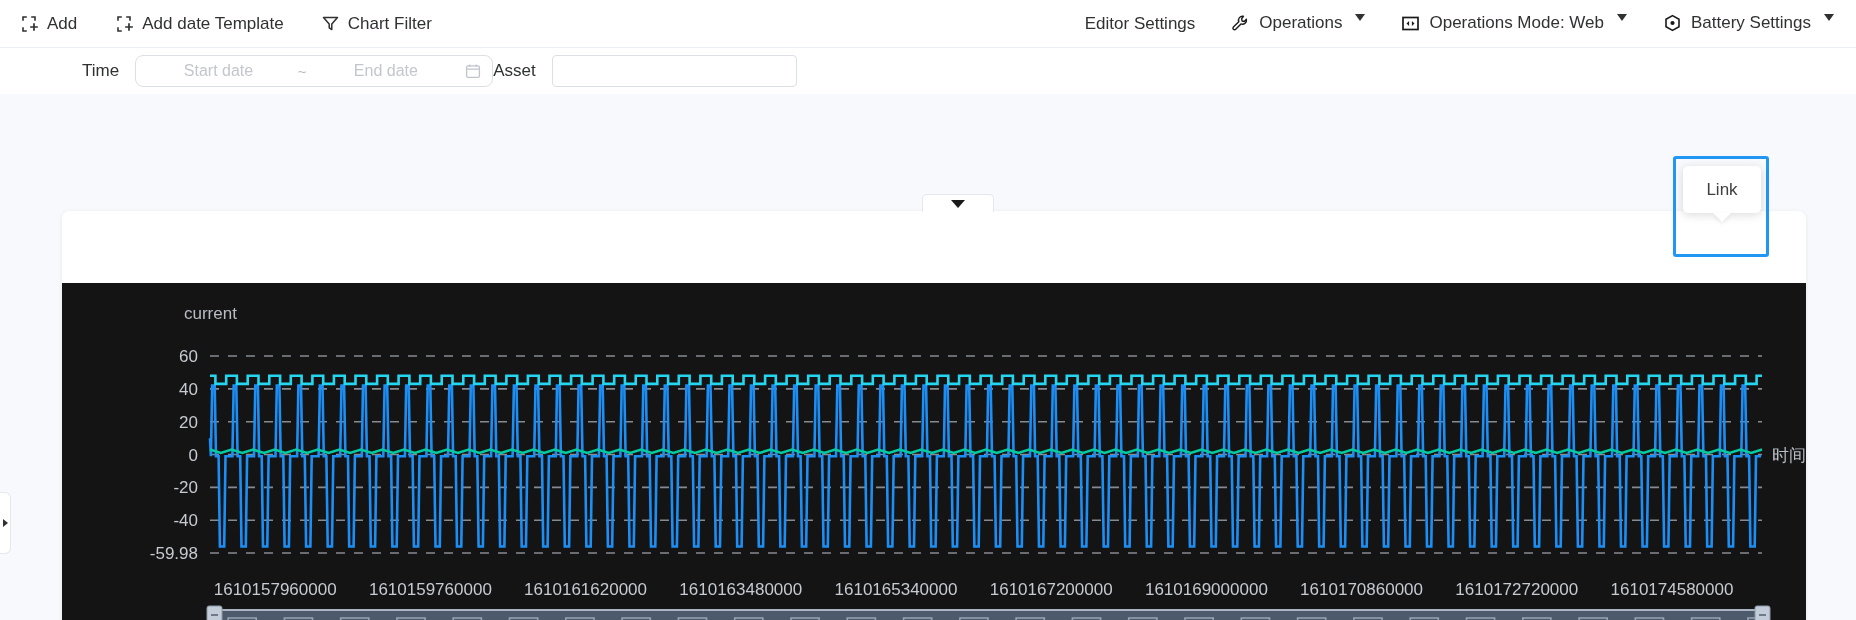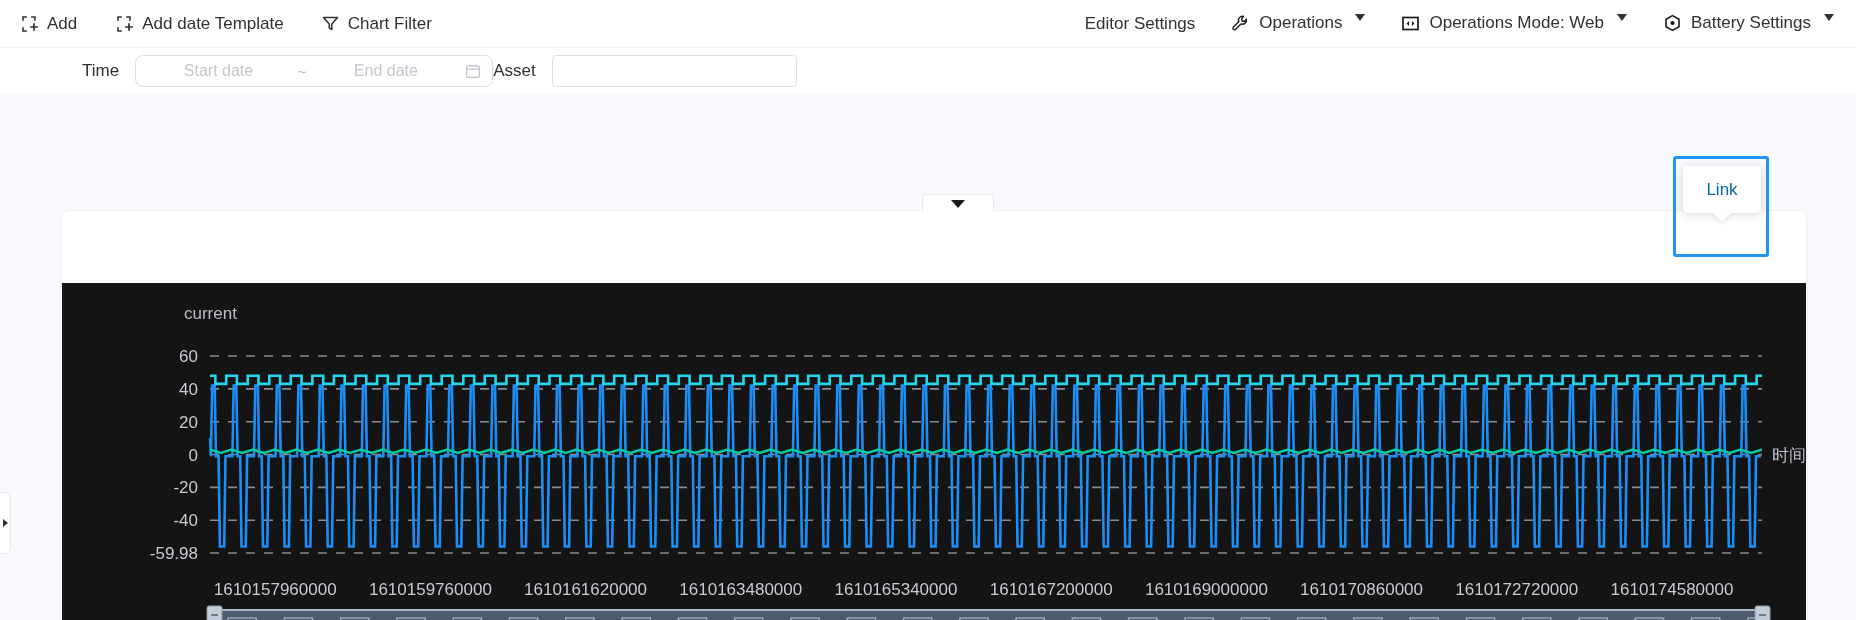--- a/index.html
+++ b/index.html
@@ -100,21 +100,21 @@
 
   
   .link-highlight {
     position: absolute; left: 1673px; top: 62px; width: 96px; height: 101px;
     border: 3px solid #2196f3; border-radius: 3px; z-index: 9; pointer-events: none;
   }
   .link-tip {
     position: absolute; left: 1683px; top: 72px; width: 78px; height: 47px;
     background: #ffffff; border-radius: 5px; box-shadow: 0 2px 10px rgba(0,0,0,0.14);
     display: flex; align-items: center; justify-content: center; z-index: 10;
-    font-size: 17px; color: #0369a1;
+    font-size: 17px; color: #404040;
   }
   .link-tip::after {
     content: ""; position: absolute; left: 50%; top: 100%; transform: translateX(-50%);
     border-left: 9px solid transparent; border-right: 9px solid transparent;
     border-top: 9px solid #ffffff;
     filter: drop-shadow(0 2px 2px rgba(0,0,0,0.08));
   }
 
   
   .plot {

